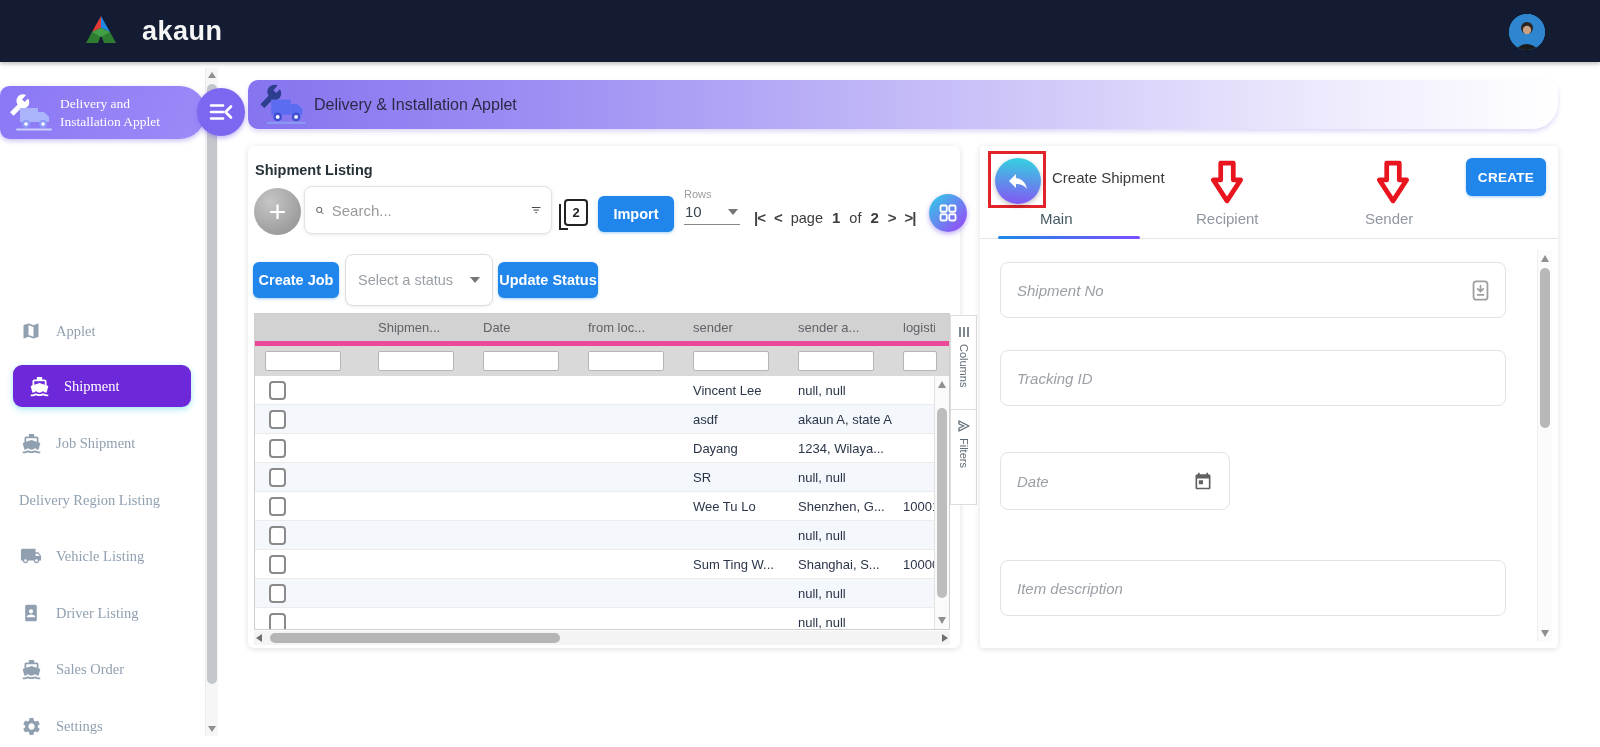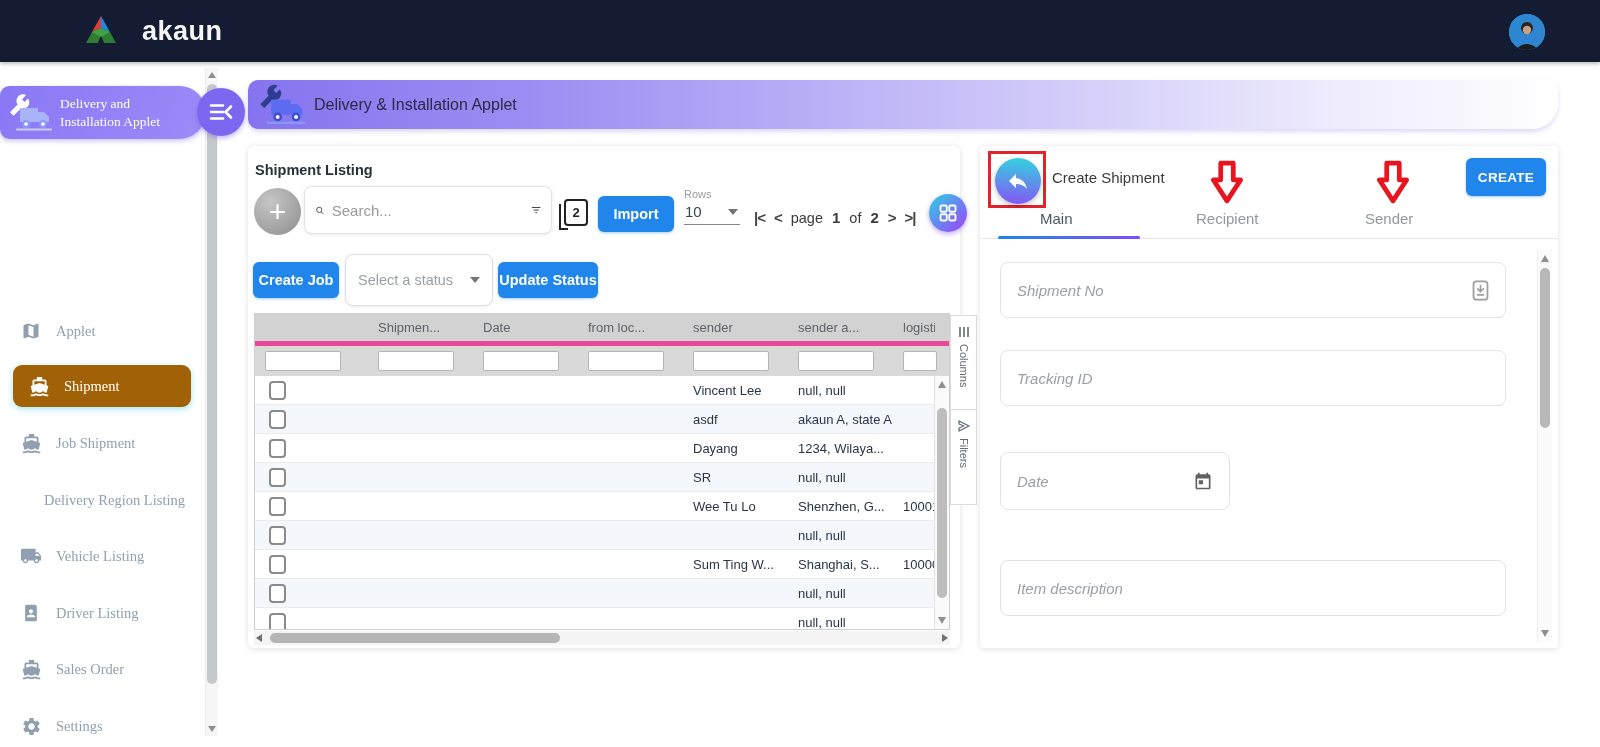--- a/index.html
+++ b/index.html
@@ -24,21 +24,21 @@
   .sb-scroll .thumb { position:absolute; left:1px; top:16px; width:10px; height:600px; background:#c4c7cb; border-radius:5px;}
   .applet-pill { position:absolute; left:0; top:24px; width:206px; height:53px; z-index:5;
     background:linear-gradient(120deg,#8a77f5,#9d8bf8); border-radius:10px 28px 28px 10px;
     display:flex; align-items:center; box-shadow:0 2px 5px rgba(120,100,230,.4);}
   .applet-pill .txt { color:#fff; font-size:13.5px; line-height:1.3; margin-left:6px;}
   .collapse-btn { position:absolute; left:197px; top:26px; width:48px; height:48px; border-radius:50%;
     background:#7c68f0; border:none; z-index:6; display:flex; align-items:center; justify-content:center; cursor:pointer;
     box-shadow:0 2px 5px rgba(120,100,230,.5);}
   .sb-item { position:absolute; left:0; width:204px; height:38px; display:flex; align-items:center; color:#90a0b0; font-size:14.5px; cursor:pointer;}
   .sb-item .ic { width:24px; height:24px; margin-left:19px; margin-right:13px; display:flex; align-items:center; justify-content:center;}
-  .sb-item.active { left:13px; width:178px; height:42px; background:#a16207; border-radius:9px; color:#fff;
+  .sb-item.active { left:13px; width:178px; height:42px; background:#6d28d9; border-radius:9px; color:#fff;
     box-shadow:0 2px 6px rgba(43,196,217,.45);}
   .sb-item.active .ic { margin-left:14px; }
   .sb-item.tenant { font-size:12.5px; font-weight:bold; letter-spacing:1px; color:#8b98a9;}
   .tenant-badge { width:27px; height:27px; border-radius:6px; background:linear-gradient(145deg,#e83030,#c01515);
     display:flex; align-items:center; justify-content:center;}
   
   .page-header { position:absolute; left:248px; top:80px; width:1310px; height:49px;
     background:linear-gradient(90deg,#8574ef 0%,#9c8ef3 22%,#c9c1f8 55%,#efedfd 84%,#ffffff 100%);
     border-radius:10px 10px 26px 10px; display:flex; align-items:center;
     box-shadow:0 3px 4px rgba(130,110,230,.25); z-index:4;}
@@ -209,21 +209,21 @@
 
     <div class="sb-item" style="top:362px">
       <span class="ic">
         <svg width="21" height="21" viewBox="0 0 24 24" fill="#90a0b0">
             <path d="M20 21c-1.39 0-2.78-.47-4-1.32-2.44 1.71-5.56 1.71-8 0C6.78 20.53 5.39 21 4 21H2v2h2c1.38 0 2.74-.35 4-.99 2.52 1.29 5.48 1.29 8 0 1.26.65 2.62.99 4 .99h2v-2h-2zM3.95 19H4c1.6 0 3.02-.88 4-2 .98 1.12 2.4 2 4 2s3.02-.88 4-2c.98 1.12 2.4 2 4 2h.05l1.89-6.68c.08-.26.06-.54-.06-.78s-.34-.42-.6-.5L20 10.62V6c0-1.1-.9-2-2-2h-3V1H9v3H6c-1.1 0-2 .9-2 2v4.62l-1.29.42c-.26.08-.48.26-.6.5s-.15.52-.06.78L3.95 19zM6 6h12v3.97L12 8 6 9.97V6z"></path>
           </svg>
       </span>
       <span>Job Shipment</span>
     </div>
 
-    <div class="sb-item" style="top:419px; padding-left:44px">
+    <div class="sb-item" style="top:419px; padding-left:19px">
       <span>Delivery Region Listing</span>
     </div>
 
     <div class="sb-item" style="top:475px">
       <span class="ic">
         <svg width="22" height="22" viewBox="0 0 24 24" fill="#90a0b0">
             <path d="M20 8h-3V4H3c-1.1 0-2 .9-2 2v11h2c0 1.66 1.34 3 3 3s3-1.34 3-3h6c0 1.66 1.34 3 3 3s3-1.34 3-3h2v-5l-3-4zM6 18.5c-.83 0-1.5-.67-1.5-1.5s.67-1.5 1.5-1.5 1.5.67 1.5 1.5-.67 1.5-1.5 1.5zm13.5-9 1.96 2.5H17V9.5h2.5zm-1.5 9c-.83 0-1.5-.67-1.5-1.5s.67-1.5 1.5-1.5 1.5.67 1.5 1.5-.67 1.5-1.5 1.5z"></path>
           </svg>
       </span>
       <span>Vehicle Listing</span>

